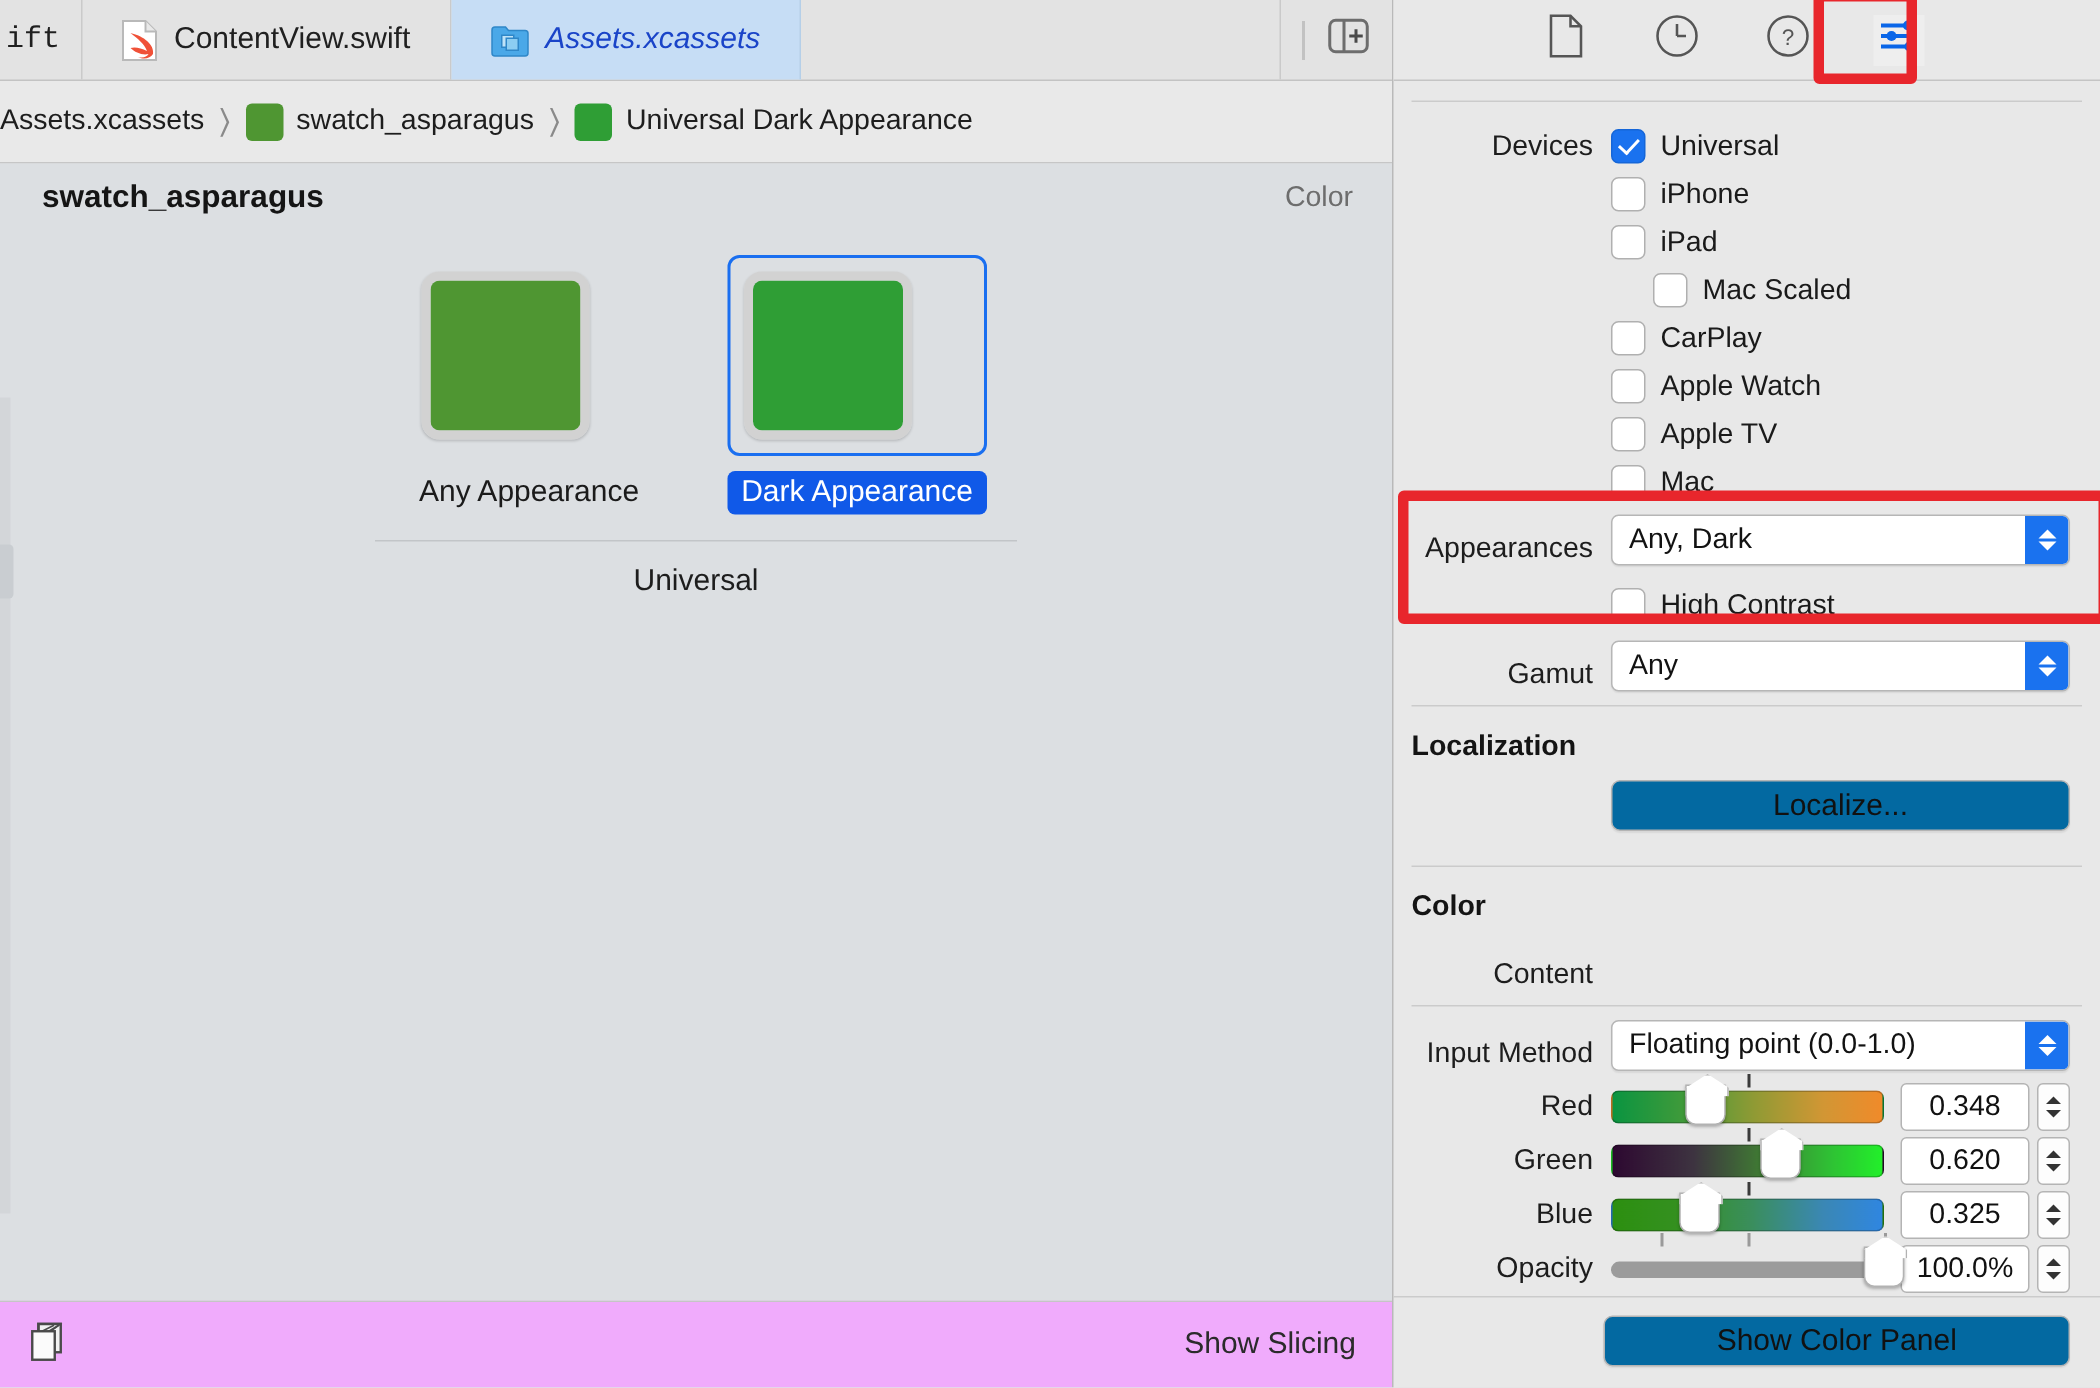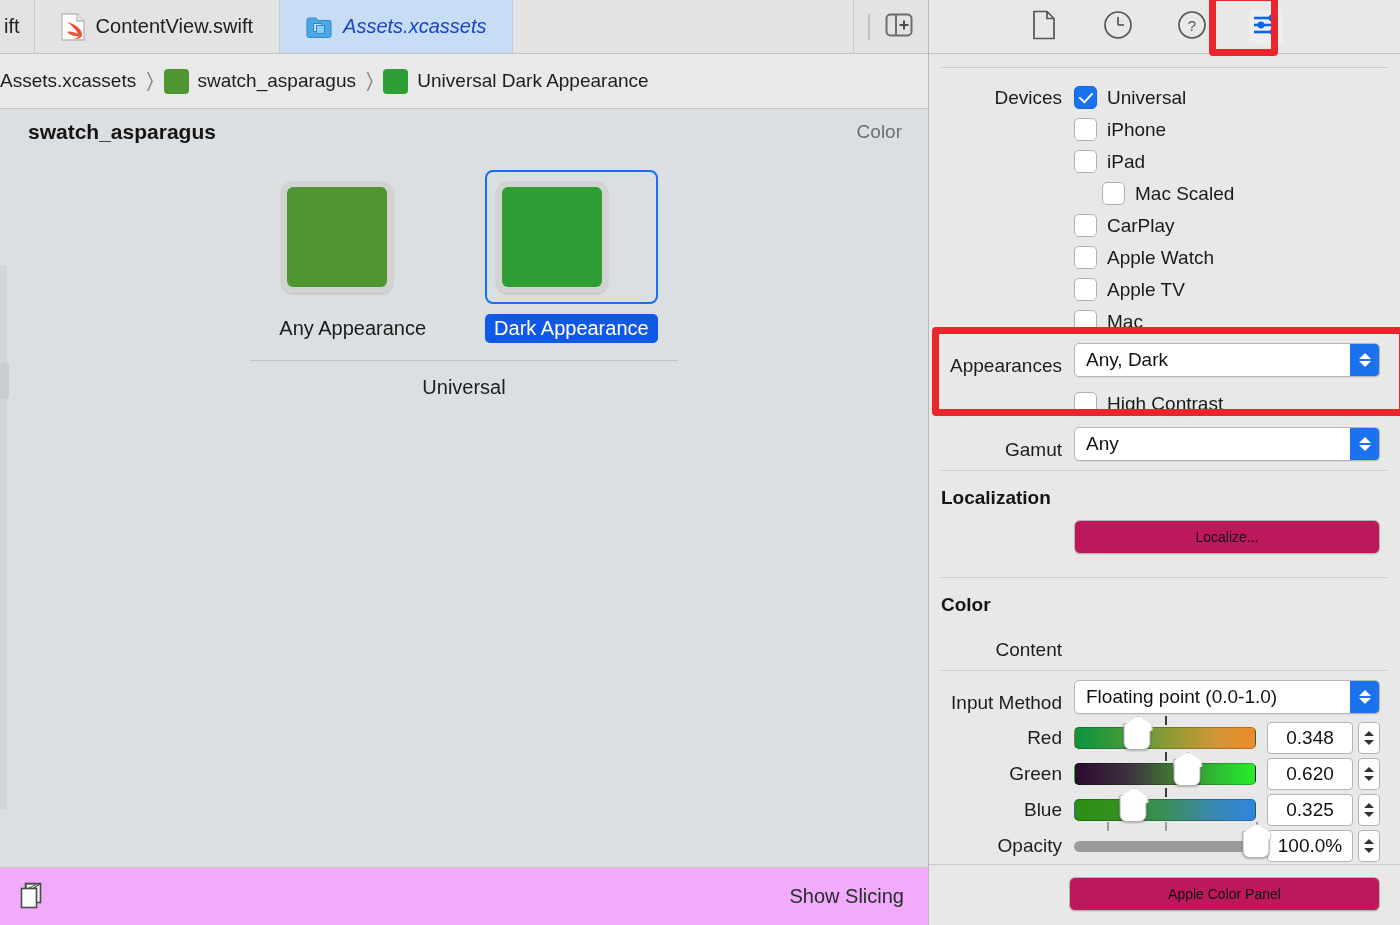--- a/index.html
+++ b/index.html
@@ -28,21 +28,21 @@
     position: relative;
   }
   .tab {
     display: flex; align-items: center; gap: 11px;
     padding: 0 26px;
     font-size: 20px;
     color: #202020;
     border-right: 1px solid #cacaca;
     white-space: nowrap;
   }
-  .tab.partial { padding: 0 14px 0 0; color: #1f1f1f; }
+  .tab.partial { padding: 0 14px 0 0; color: #1f1f1f; font-family: Liberation Mono, monospace; }
   .tab.active {
     background: #c6ddf5;
     color: #1a44c8;
     font-style: italic;
     border-right: 1px solid #b5cfe8;
   }
   .tab-filler { flex: 1; border-right: 1px solid #cacaca; }
   .tab-tools { display: flex; align-items: center; padding: 0 14px; }
   .swift-icon { width: 24px; height: 28px; position: relative; }
   .assets-icon { width: 26px; height: 22px; position: relative; }
@@ -188,23 +188,23 @@
   }
   .pa { width: 0; height: 0; border-left: 6px solid transparent; border-right: 6px solid transparent; }
   .pa.up { border-bottom: 6px solid #fff; }
   .pa.dn { border-top: 6px solid #fff; }
 
   .sect-title {
     font-size: 19px; font-weight: bold; color: #141414;
     padding: 7px 0 7px 12px;
   }
   .wide-btn {
-    height: 34px; background: #be185d; border: 1px solid #b4b4b4; border-radius: 6px;
+    height: 34px; background: #0369a1; border: 1px solid #b4b4b4; border-radius: 6px;
     display: flex; align-items: center; justify-content: center;
-    font-size: 14px; color: #111;
+    font-size: 20px; color: #111;
     box-shadow: 0 1px 1px rgba(0,0,0,.07);
   }
 
   
   .srow { display: flex; align-items: center; min-height: 36px; padding-right: 20px; }
   .slider-wrap { position: relative; width: 182px; height: 34px; display:flex; align-items:center; }
   .track {
     width: 182px; height: 22px; border-radius: 5px;
     border: 1px solid rgba(0,0,0,.22);
   }
@@ -594,21 +594,21 @@
             <div class="stepper">
               <span class="sa up"></span>
               <span class="sa dn"></span>
             </div>
           </div>
         </div>
 
     </div>
 
     <div class="insp-bottom">
-      <div class="wide-btn">Apple Color Panel</div>
+      <div class="wide-btn">Show Color Panel</div>
     </div>
   </div>
 
   <div id="annots">
       <div class="annot" style="left: 1209px; top: -6px; width: 69px; height: 62px;"></div>
       <div class="annot" style="left: 932px; top: 327px; width: 474px; height: 89px;"></div>
     </div>
 </div>
 
 </body></html>

